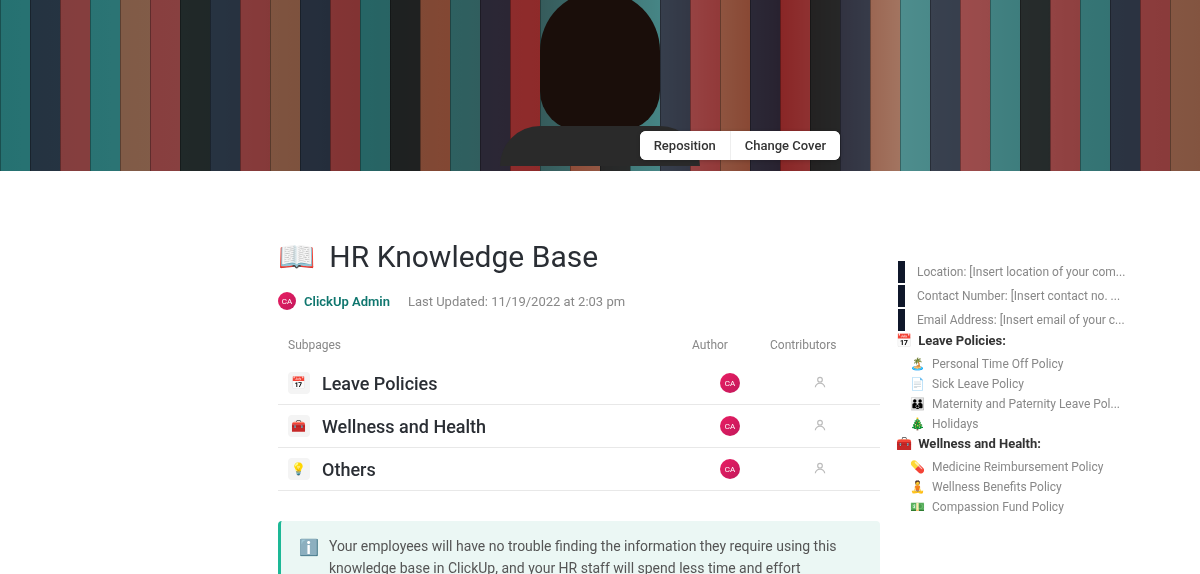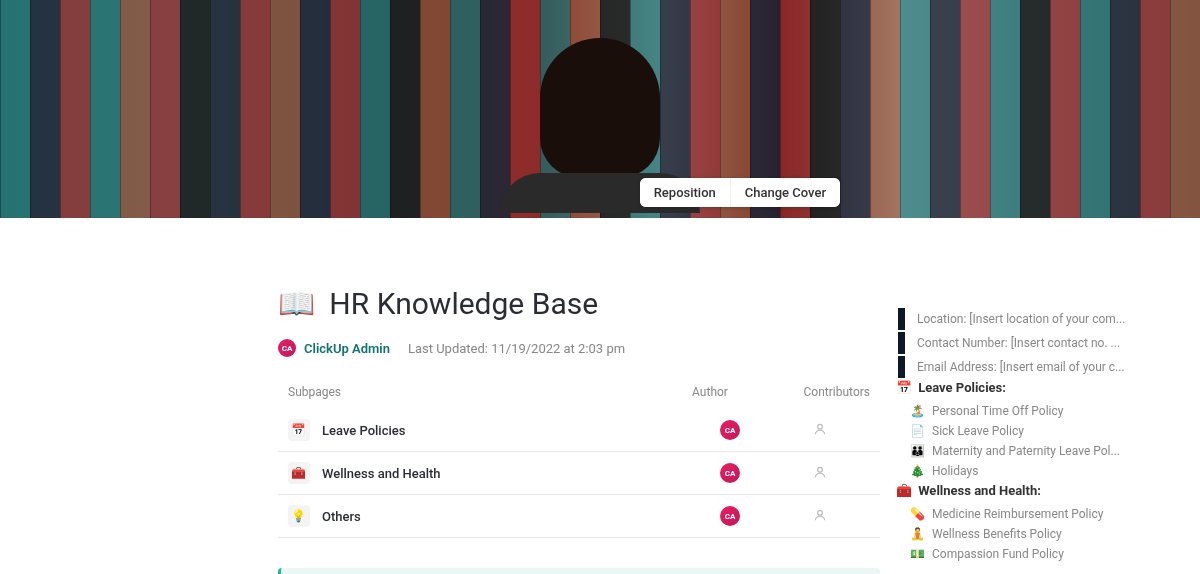--- a/index.html
+++ b/index.html
@@ -1,19 +1,19 @@
 <!DOCTYPE html>
 <html><head>
   <meta charset="utf-8">
   <style>
     * { margin: 0; padding: 0; box-sizing: border-box; font-family: -apple-system, BlinkMacSystemFont, "Segoe UI", Roboto, sans-serif; }
     body { background: #fff; width: 1200px; height: 574px; overflow: hidden; }
     
     .cover {
-      height: 218px;
+      height: 171px;
       width: 100%;
       position: relative;
       background: linear-gradient(90deg, #1a4d4d 0%, #2a5555 15%, #1a3535 30%, #3a2020 45%, #5a7575 55%, #2a1515 65%, #6a8585 75%, #3a5555 90%, #2a4545 100%);
       display: flex;
       align-items: flex-end;
       justify-content: center;
     }
     .cover-books {
       position: absolute;
       inset: 0;
@@ -104,58 +104,58 @@
       font-size: 13px;
       margin-bottom: 28px;
     }
     .avatar {
       width: 18px;
       height: 18px;
       border-radius: 50%;
       background: linear-gradient(135deg, #e91e63, #c2185b);
       color: #fff;
       font-size: 8px;
-      font-weight: 700;
+      font-weight: 400;
       display: flex;
       align-items: center;
       justify-content: center;
     }
     .author-name { font-weight: 600; color: #0f766e; }
     .last-updated { color: #888; margin-left: 10px; }
     
     .subpages-header {
       display: flex;
       padding: 0 10px 10px 10px;
       font-size: 12px;
       color: #888;
       gap: 20px;
     }
     .col-subpages { flex: 1; }
     .col-author { width: 80px; text-align: center; }
-    .col-contributors { width: 100px; text-align: right; }
+    .col-contributors { width: 100px; text-align: left; }
     
     .subpage-row {
       display: flex;
       align-items: center;
       padding: 10px;
       border-bottom: 1px solid #e8e8e8;
       cursor: pointer;
     }
     .subpage-icon {
       width: 22px;
       height: 22px;
       background: #f4f4f4;
       border-radius: 4px;
       display: flex;
       align-items: center;
       justify-content: center;
       font-size: 12px;
       margin-right: 12px;
     }
-    .subpage-name { flex: 1; font-size: 13px; font-weight: 500; color: #2a2e34; }
+    .subpage-name { flex: 1; font-size: 18px; font-weight: 500; color: #2a2e34; }
     .subpage-author { width: 80px; text-align: center; }
     .subpage-author .avatar { margin: 0 auto; width: 20px; height: 20px; }
     .subpage-contrib { width: 100px; text-align: center; color: #bbb; font-size: 14px; }
     
     .info-callout {
       margin-top: 30px;
       padding: 14px 18px;
       background: #ebf7f4;
       border-left: 3px solid #1db896;
       border-radius: 4px;

